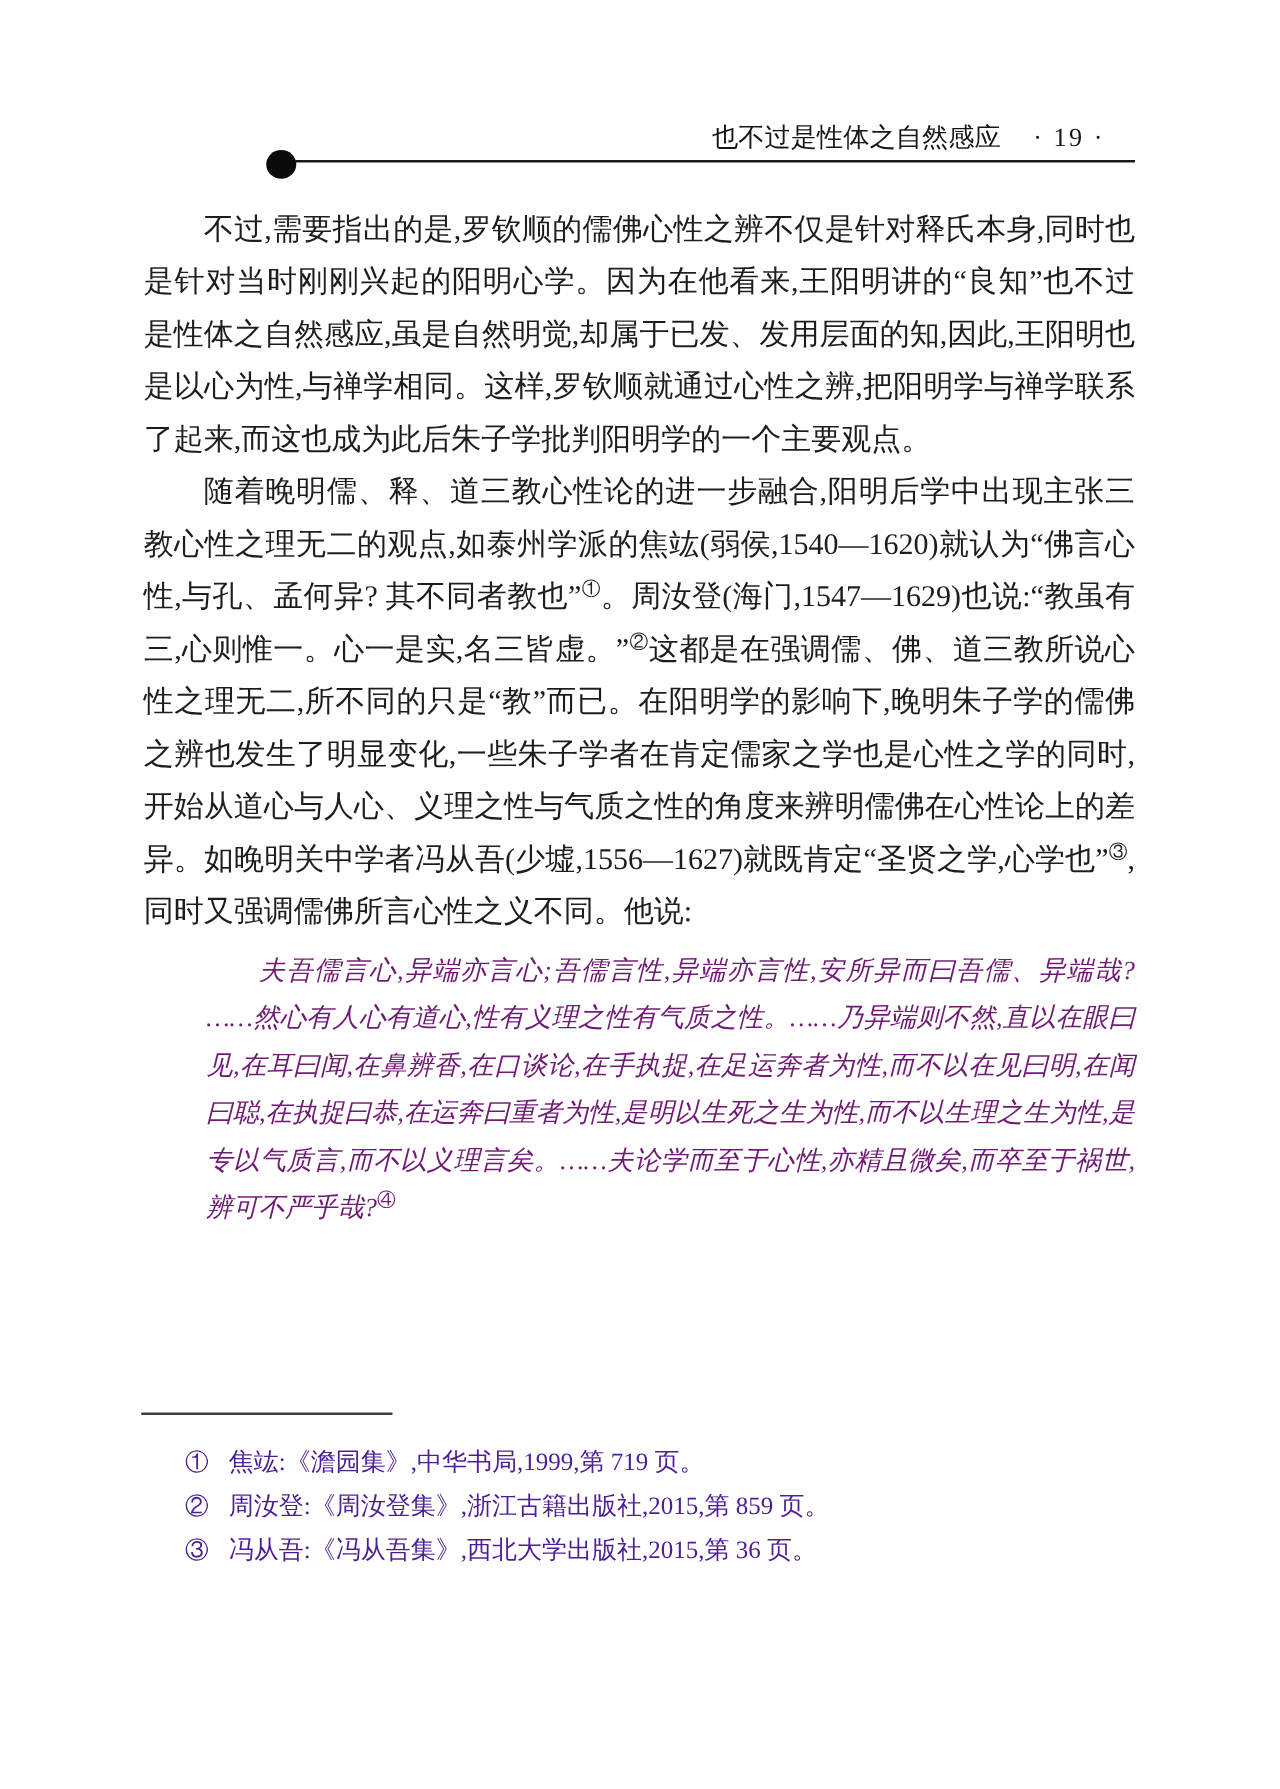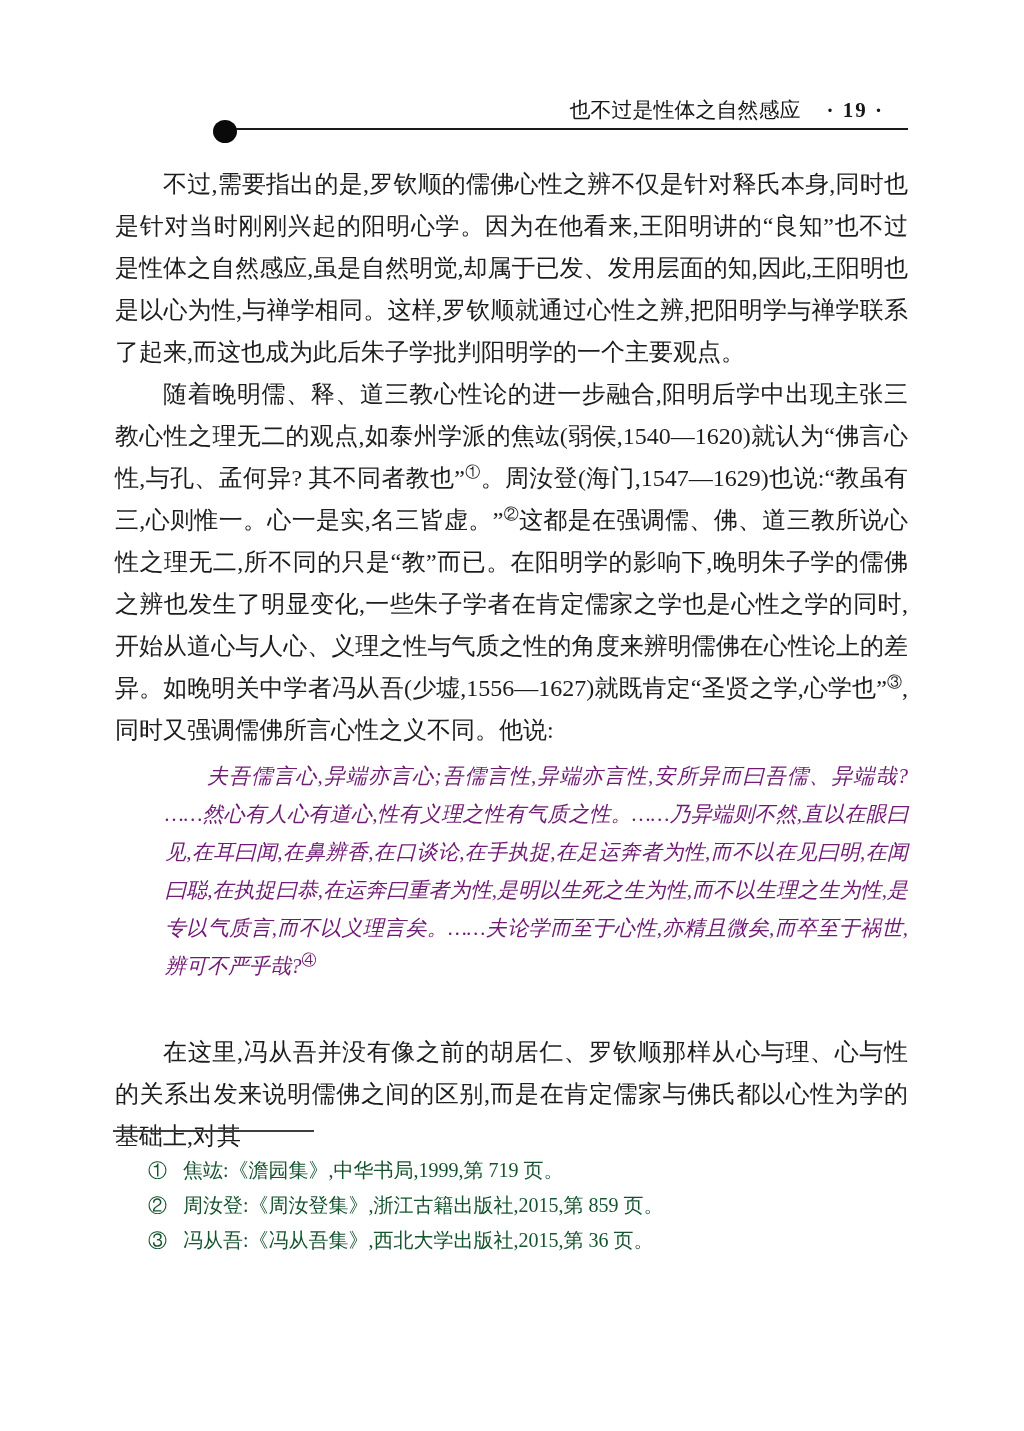--- a/index.html
+++ b/index.html
@@ -40,21 +40,20 @@
     top: 97px;
     right: 140px;
     font-size: 21px;
     line-height: 26px;
     white-space: nowrap;
     color: #161616;
   }
   .header-text .pagenum {
     margin-left: 26px;
     letter-spacing: 2px;
-    font-weight: bold;
   }
 
   
   .page-body {
     position: absolute;
     left: 115px;
     top: 163px;
     width: 793px;
   }
   p.para {
@@ -93,21 +92,21 @@
   .footnote-list {
     position: absolute;
     left: 148px;
     top: 1153px;
     width: 770px;
   }
   .footnote {
     font-size: 20px;
     line-height: 35px;
     white-space: nowrap;
-    color: #14532d;
+    color: #4c1d95;
   }
   .fn-marker {
     display: inline-block;
     margin-right: 16px;
     font-size: 19px;
   }
 </style>
 </head>
 <body>
 
@@ -116,21 +115,20 @@
   <div class="header-dot"></div>
   <div class="header-rule"></div>
   <div class="header-text">
     <span>也不过是性体之自然感应</span><span class="pagenum">· 19 ·</span>
   </div>
 
   <div class="page-body">
       <p class="para body">不过,需要指出的是,罗钦顺的儒佛心性之辨不仅是针对释氏本身,同时也是针对当时刚刚兴起的阳明心学。因为在他看来,王阳明讲的“良知”也不过是性体之自然感应,虽是自然明觉,却属于已发、发用层面的知,因此,王阳明也是以心为性,与禅学相同。这样,罗钦顺就通过心性之辨,把阳明学与禅学联系了起来,而这也成为此后朱子学批判阳明学的一个主要观点。</p>
       <p class="para body">随着晚明儒、释、道三教心性论的进一步融合,阳明后学中出现主张三教心性之理无二的观点,如泰州学派的焦竑(弱侯,1540—1620)就认为“佛言心性,与孔、孟何异? 其不同者教也”<sup class="fnref">①</sup>。周汝登(海门,1547—1629)也说:“教虽有三,心则惟一。心一是实,名三皆虚。”<sup class="fnref">②</sup>这都是在强调儒、佛、道三教所说心性之理无二,所不同的只是“教”而已。在阳明学的影响下,晚明朱子学的儒佛之辨也发生了明显变化,一些朱子学者在肯定儒家之学也是心性之学的同时,开始从道心与人心、义理之性与气质之性的角度来辨明儒佛在心性论上的差异。如晚明关中学者冯从吾(少墟,1556—1627)就既肯定“圣贤之学,心学也”<sup class="fnref">③</sup>,同时又强调儒佛所言心性之义不同。他说:</p>
       <p class="para quote">夫吾儒言心,异端亦言心;吾儒言性,异端亦言性,安所异而曰吾儒、异端哉? ……然心有人心有道心,性有义理之性有气质之性。……乃异端则不然,直以在眼曰见,在耳曰闻,在鼻辨香,在口谈论,在手执捉,在足运奔者为性,而不以在见曰明,在闻曰聪,在执捉曰恭,在运奔曰重者为性,是明以生死之生为性,而不以生理之生为性,是专以气质言,而不以义理言矣。……夫论学而至于心性,亦精且微矣,而卒至于祸世,辨可不严乎哉?<sup class="fnref">④</sup></p>
-      <p class="para body">在这里,冯从吾并没有像之前的胡居仁、罗钦顺那样从心与理、心与性的关系出发来说明儒佛之间的区别,而是在肯定儒家与佛氏都以心性为学的基础上,对其</p>
     </div>
 
   <div class="footnote-rule"></div>
   <div class="footnote-list">
       <div class="footnote"><span class="fn-marker">①</span><span class="fn-text">焦竑:《澹园集》,中华书局,1999,第 719 页。</span></div>
       <div class="footnote"><span class="fn-marker">②</span><span class="fn-text">周汝登:《周汝登集》,浙江古籍出版社,2015,第 859 页。</span></div>
       <div class="footnote"><span class="fn-marker">③</span><span class="fn-text">冯从吾:《冯从吾集》,西北大学出版社,2015,第 36 页。</span></div>
     </div>
 
 </div>

